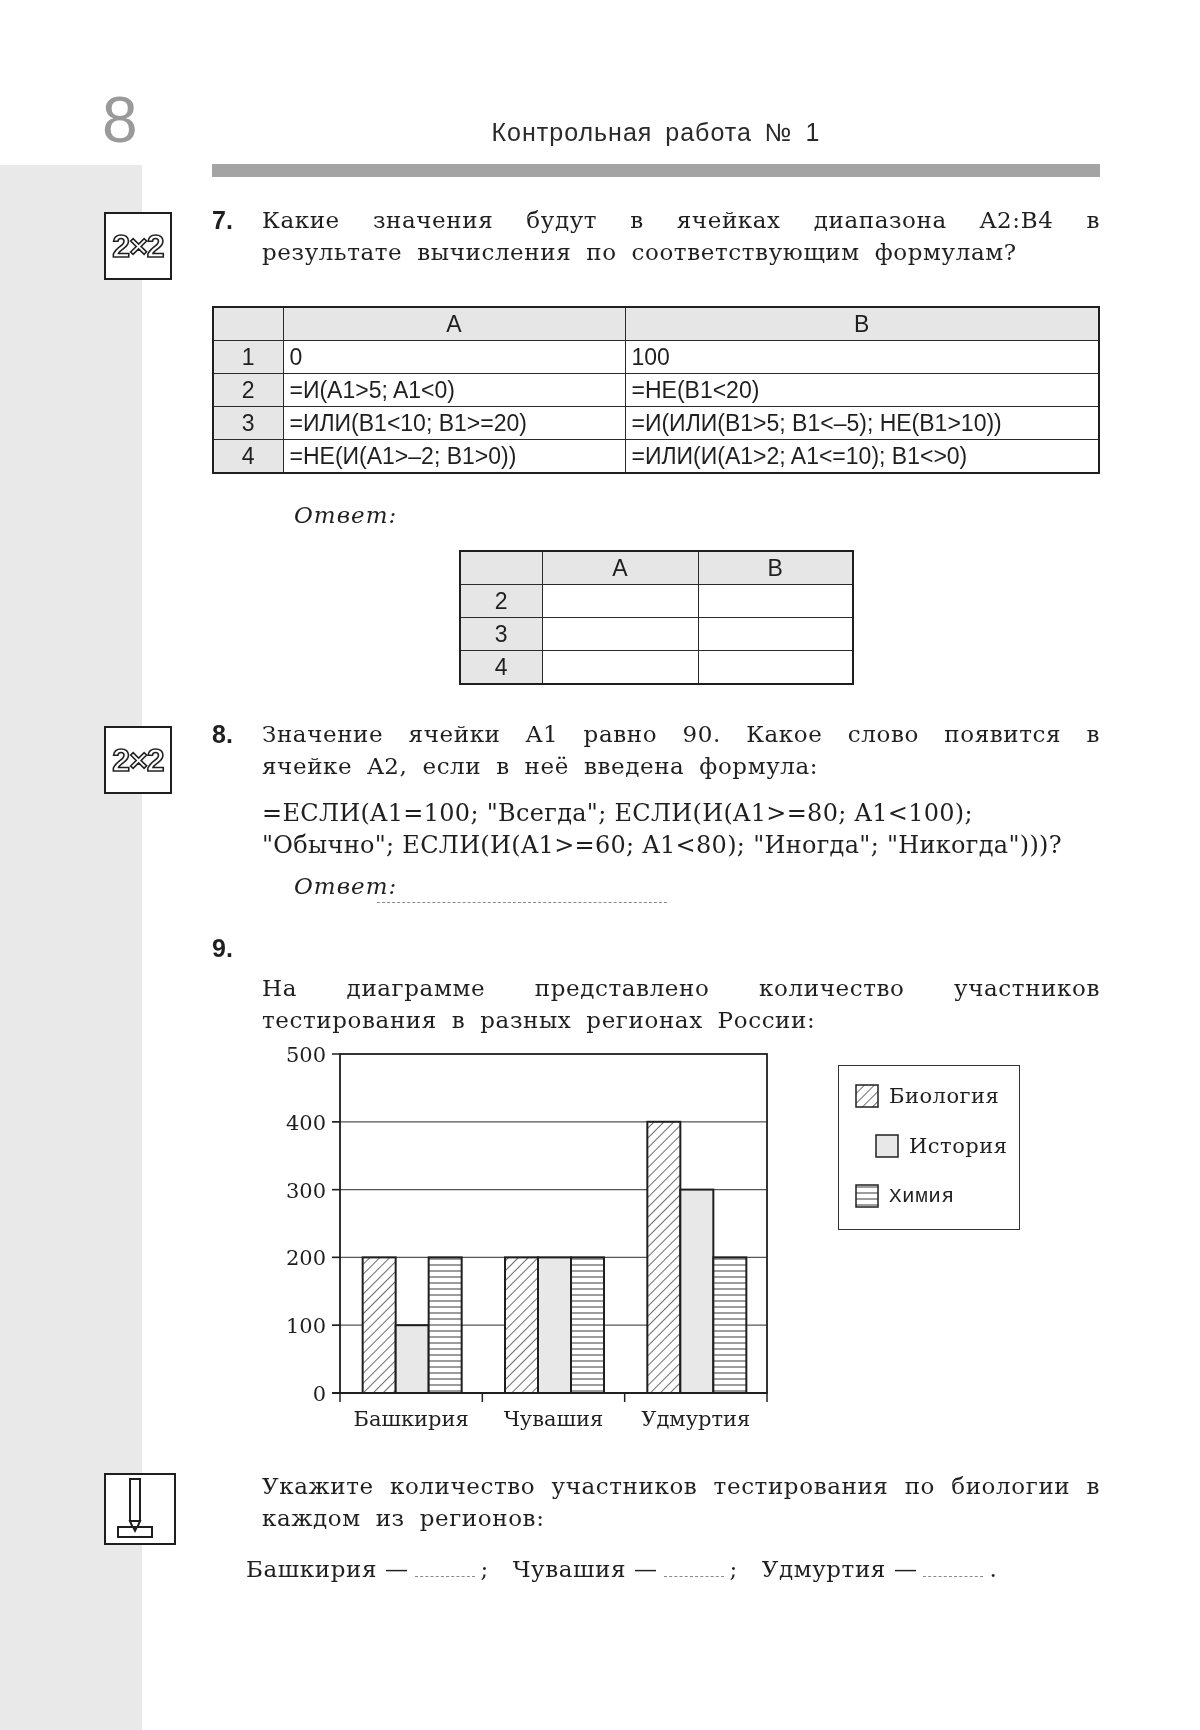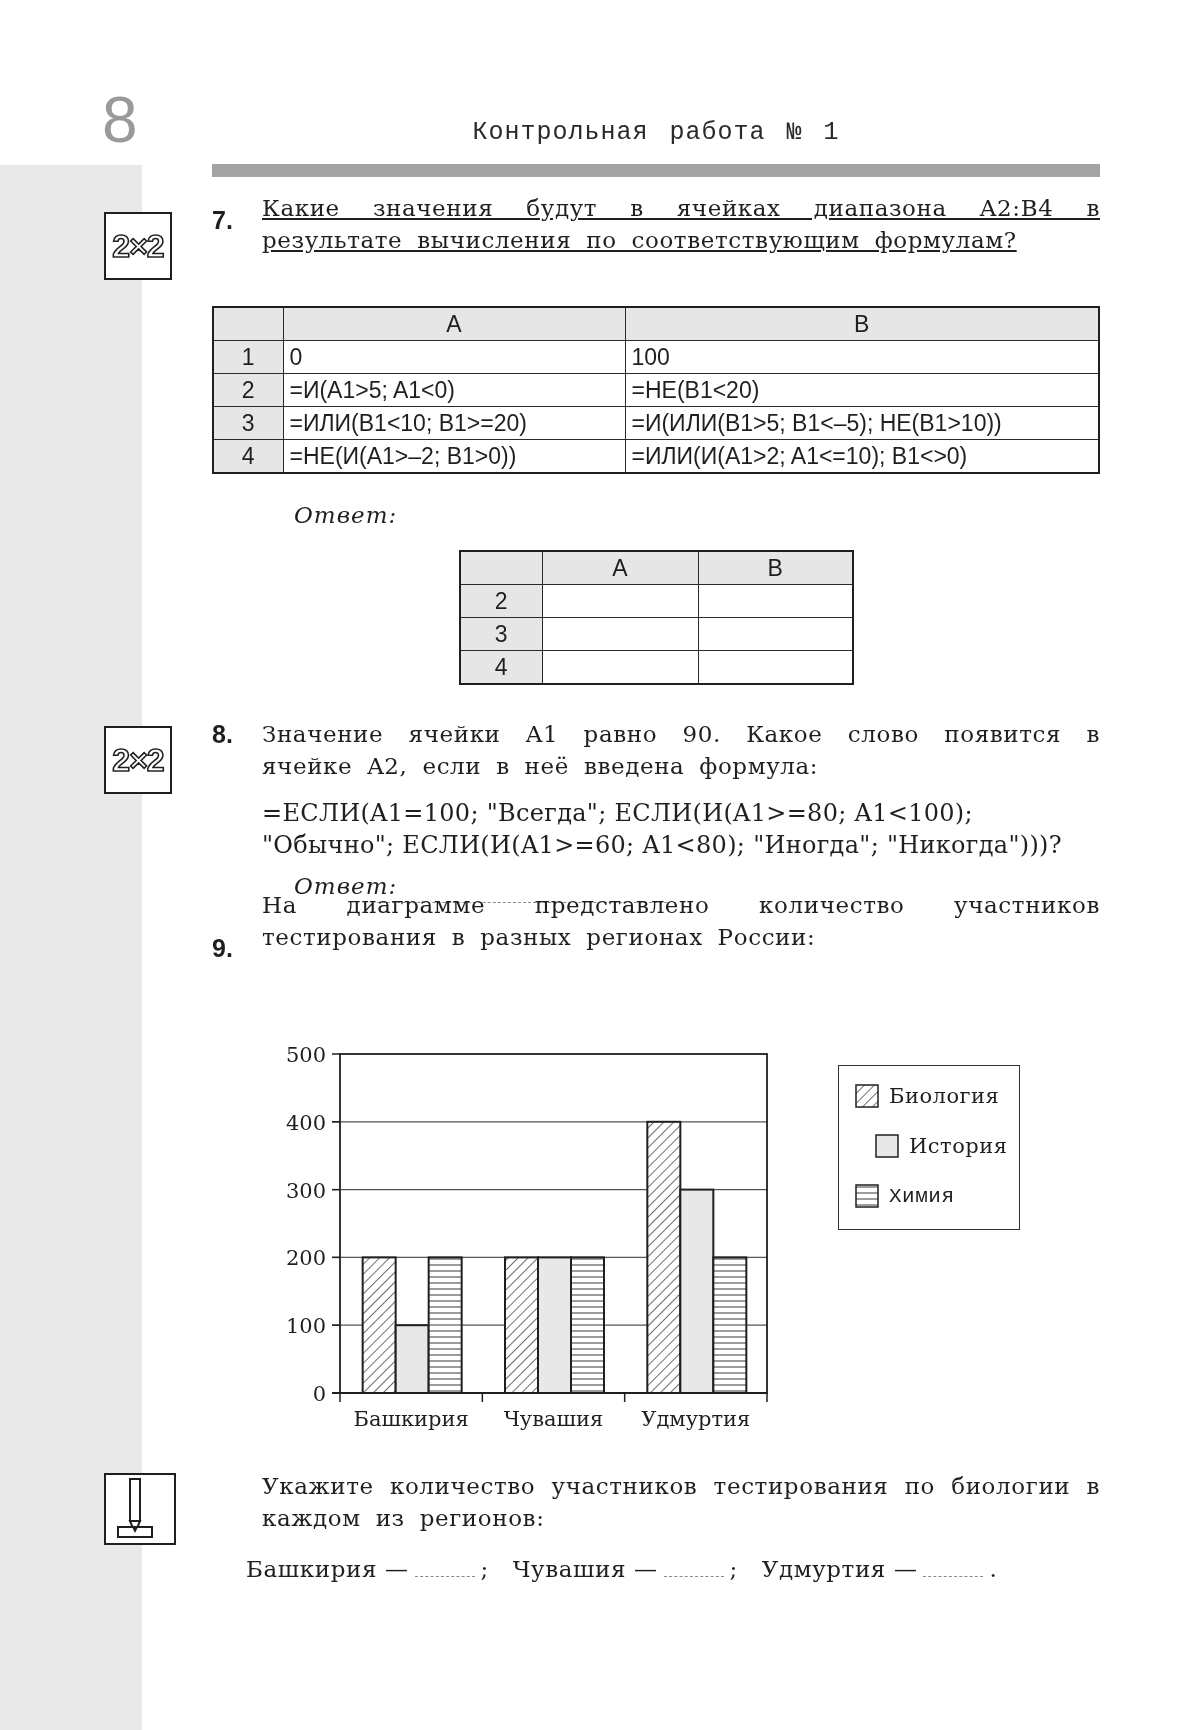--- a/index.html
+++ b/index.html
@@ -1,20 +1,20 @@
 <!DOCTYPE html>
 <html><head>
 <meta charset="utf-8">
 <style>
   html, body { margin: 0; padding: 0; }
   body { width: 1200px; height: 1730px; background: #ffffff; position: relative; overflow: hidden;
          font-family: "DejaVu Serif", serif; color: #1f1f1f; }
   .sidebar { position: absolute; left: 0; top: 165px; width: 142px; height: 1565px; background: #e9e9e9; }
   .page-num { position: absolute; left: 102px; top: 88px; font-family: "Liberation Sans", sans-serif; font-size: 64px; color: #9a9a9a; line-height: 1; }
-  .running-head { position: absolute; left: 212px; width: 888px; top: 118px; text-align: center; font-family: Liberation Mono, monospace; font-size: 25px; letter-spacing: 1px; word-spacing: 5px; color: #2a2a2a; }
+  .running-head { position: absolute; left: 212px; width: 888px; top: 118px; text-align: center; font-family: Liberation Sans, sans-serif; font-size: 25px; letter-spacing: 1px; word-spacing: 5px; color: #2a2a2a; }
   .head-rule { position: absolute; left: 212px; top: 164px; width: 888px; height: 13px; background: #a4a4a4; }
   .badge { position: absolute; width: 68px; height: 68px; border: 2px solid #1f1f1f; background: #fff; display: flex; align-items: center; justify-content: center; box-sizing: border-box; }
   .badge-text { font-family: "Liberation Sans", sans-serif; font-weight: bold; font-size: 32px; color: #fff; -webkit-text-stroke: 1.6px #1f1f1f; letter-spacing: -1px; }
   .qnum { position: absolute; left: 212px; font-family: "Liberation Sans", sans-serif; font-weight: bold; font-size: 25px; }
   .qtext { position: absolute; left: 262px; width: 838px; font-size: 23px; line-height: 32px; text-align: justify; word-spacing: 7px; letter-spacing: 0.6px; }
   table.sheet { position: absolute; border-collapse: collapse; font-family: "Liberation Sans", sans-serif; font-size: 23px; }
   table.sheet td, table.sheet th { border: 1.5px solid #2a2a2a; padding: 0 6px; height: 32px; font-weight: normal; }
   table.sheet th { background: #e6e6e6; text-align: center; }
   table.sheet td.rowhead { background: #e6e6e6; text-align: center; }
   table.sheet { border: 2.5px solid #1f1f1f; }
@@ -33,21 +33,21 @@
 <div class="sidebar"></div>
 
 <div class="page-num">8</div>
 <div class="running-head">Контрольная работа № 1</div>
 <div class="head-rule"></div>
 
 <div class="badge" style="left:104px; top:212px;">
   <span class="badge-text">2×2</span>
 </div>
 <div class="qnum" style="top:206px;">7.</div>
-<div class="qtext" style="top:192px;text-decoration:underline;">Какие значения будут в ячейках диапазона A2:B4 в результате вычисления по соответствующим формулам?</div>
+<div class="qtext" style="top:204px;">Какие значения будут в ячейках диапазона A2:B4 в результате вычисления по соответствующим формулам?</div>
 
 <table class="sheet" style="left:212px; top:306px; width:888px;">
   <colgroup>
       <col style="width:70px">
       <col style="width:342px">
       <col>
     </colgroup>
   <tbody>
       <tr>
     <th></th>
@@ -115,21 +115,21 @@
 <div class="qnum" style="top:720px;">8.</div>
 <div class="qtext" style="top:718px;">Значение ячейки A1 равно 90. Какое слово появится в ячейке A2, если в неё введена формула:</div>
 <div class="formula" style="top:797px;">=ЕСЛИ(A1=100; "Всегда"; ЕСЛИ(И(A1&gt;=80; A1&lt;100);</div>
 <div class="formula" style="top:829px;">"Обычно"; ЕСЛИ(И(A1&gt;=60; A1&lt;80); "Иногда"; "Никогда")))?</div>
 <div class="answer-label" style="left:262px; top:873px;">
   <span>Ответ:</span>
 </div>
 <div style="position:absolute; left:377px; top:880px; width:290px; height:22px; border-bottom:1.5px dashed #8a8a8a;"></div>
 
 <div class="qnum" style="top:934px;">9.</div>
-<div class="qtext" style="top:889px;">На диаграмме представлено количество участников тестирования в разных регионах России:</div>
+<div class="qtext" style="top:972px;">На диаграмме представлено количество участников тестирования в разных регионах России:</div>
 
 <div class="chart-wrap">
   <svg id="chart" width="540" height="420" xmlns="http://www.w3.org/2000/svg">
     <defs>
       <pattern id="pat-diag" patternUnits="userSpaceOnUse" width="7" height="7" patternTransform="rotate(45)">
         <rect width="7" height="7" fill="#ffffff"></rect>
         <line x1="0" y1="0" x2="0" y2="7" stroke="#1f1f1f" stroke-width="1.3"></line>
       </pattern>
       <pattern id="pat-horiz" patternUnits="userSpaceOnUse" width="8" height="6">
         <rect width="8" height="6" fill="#ffffff"></rect>

